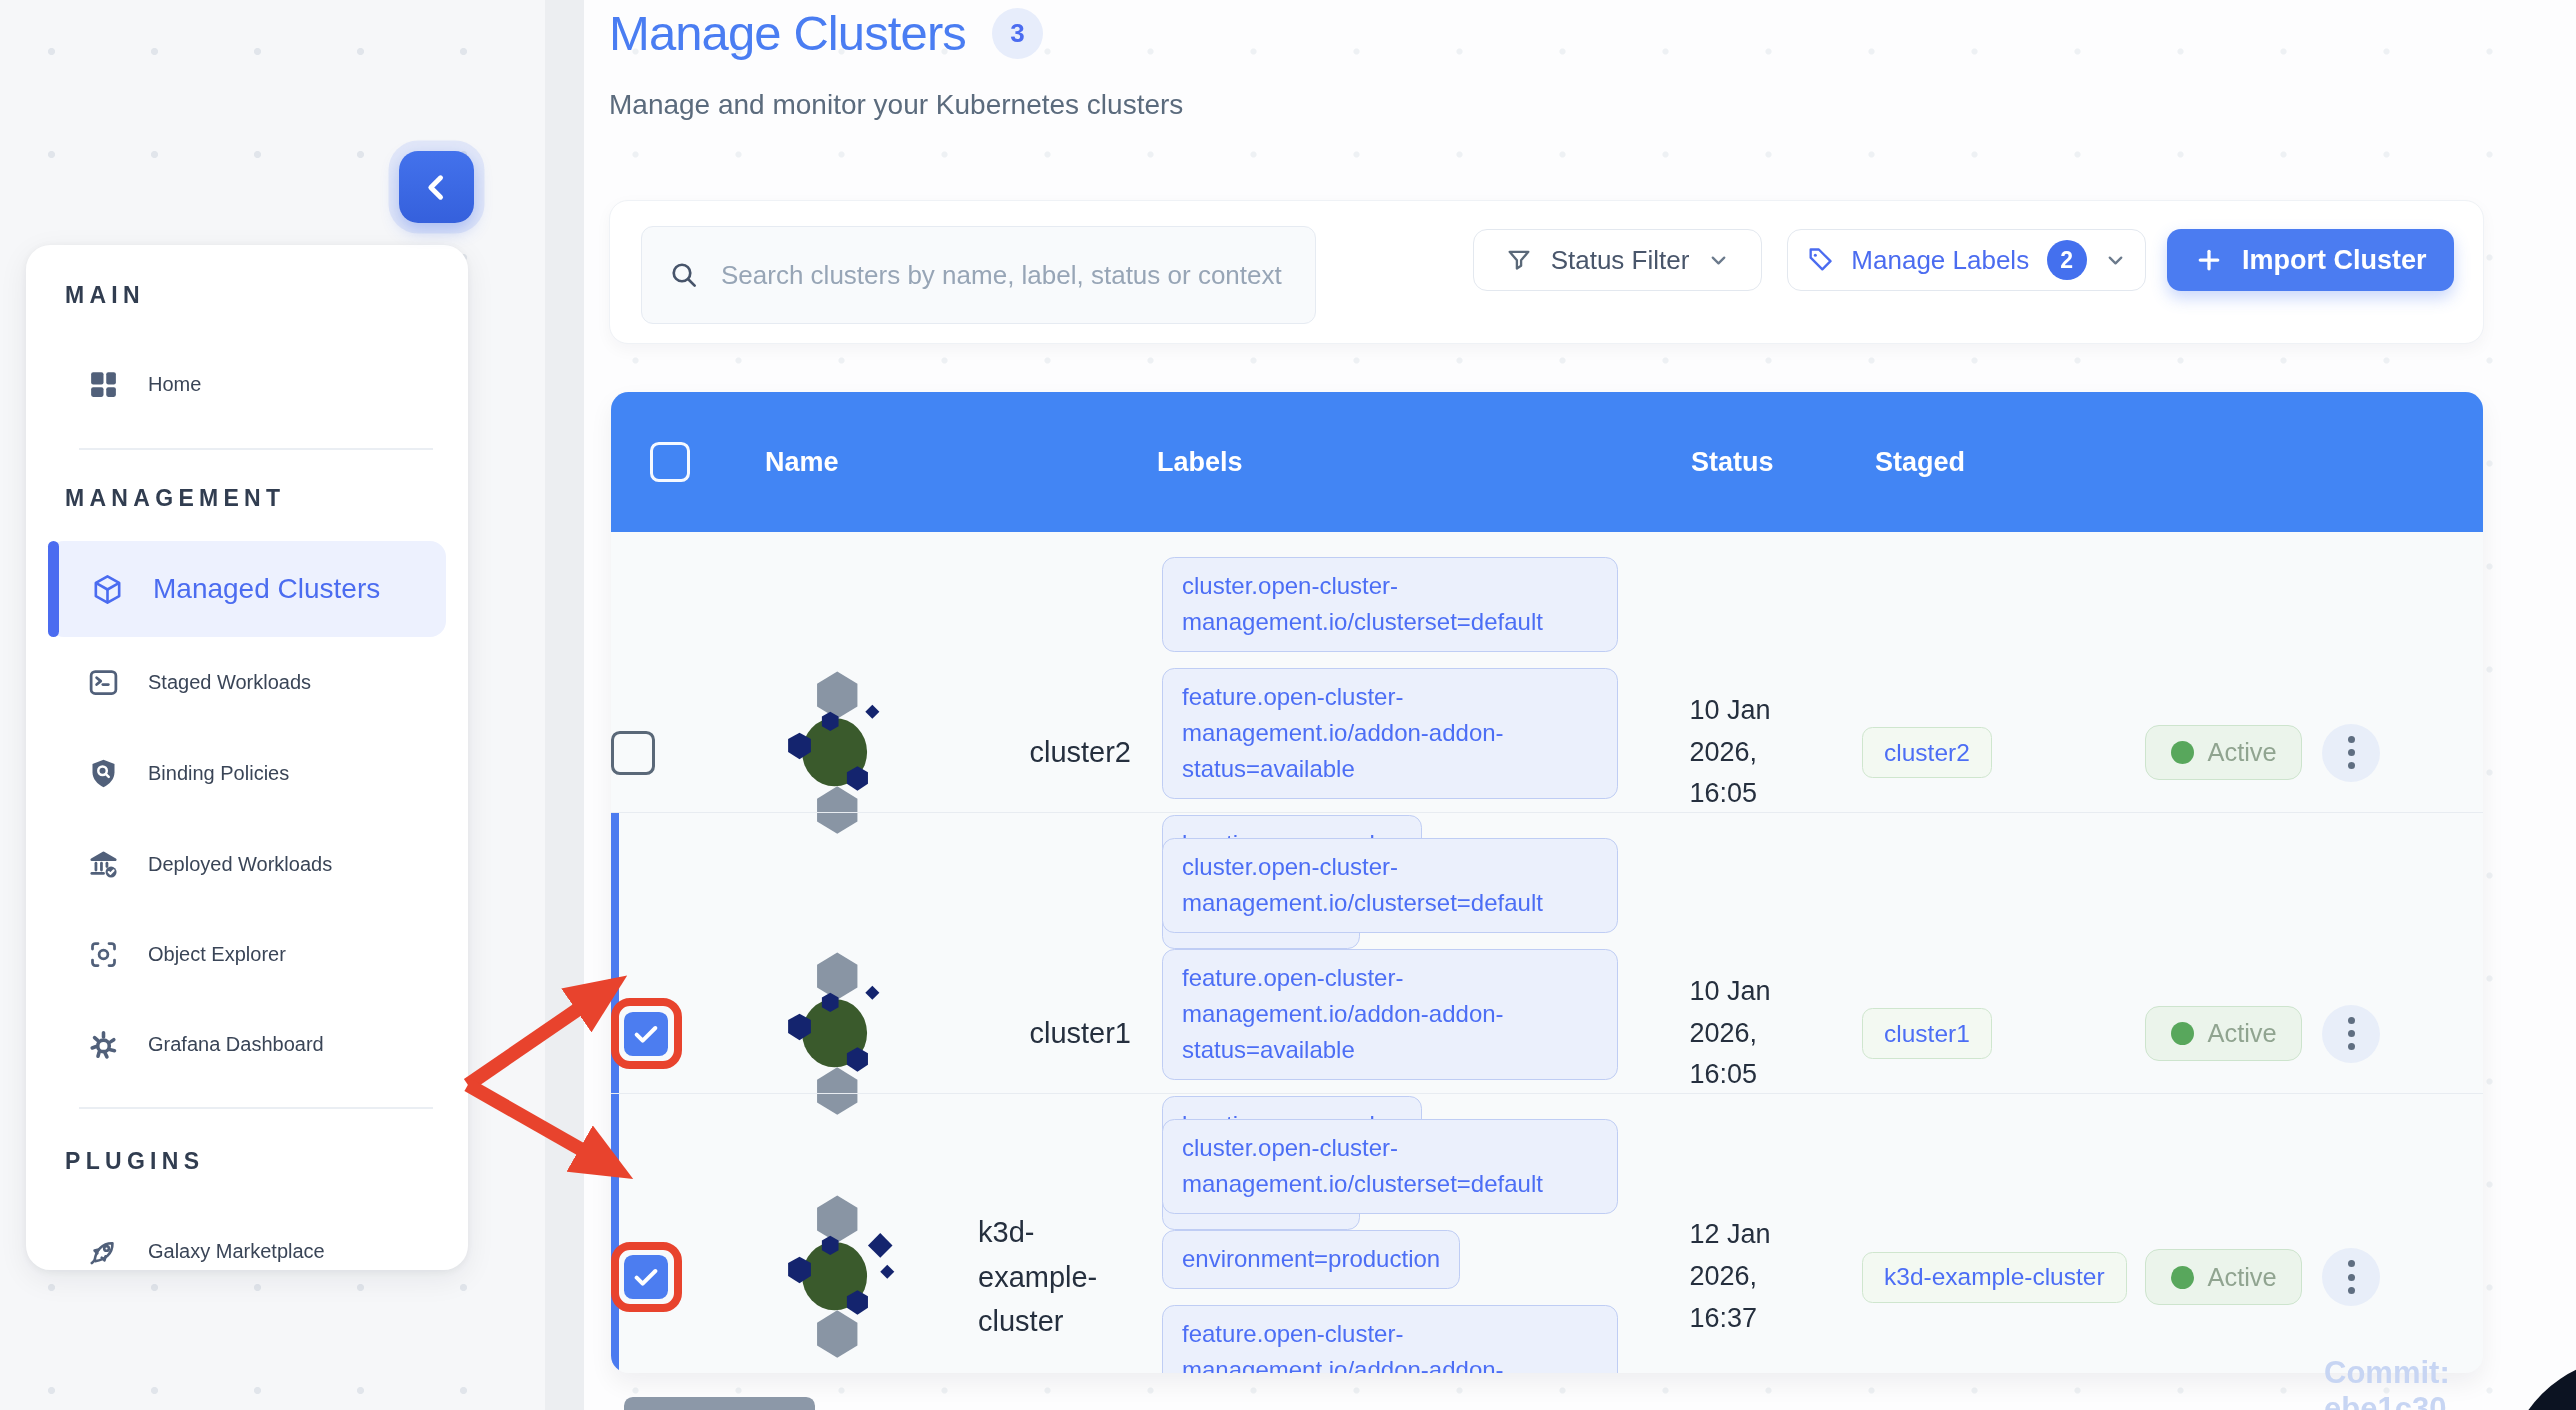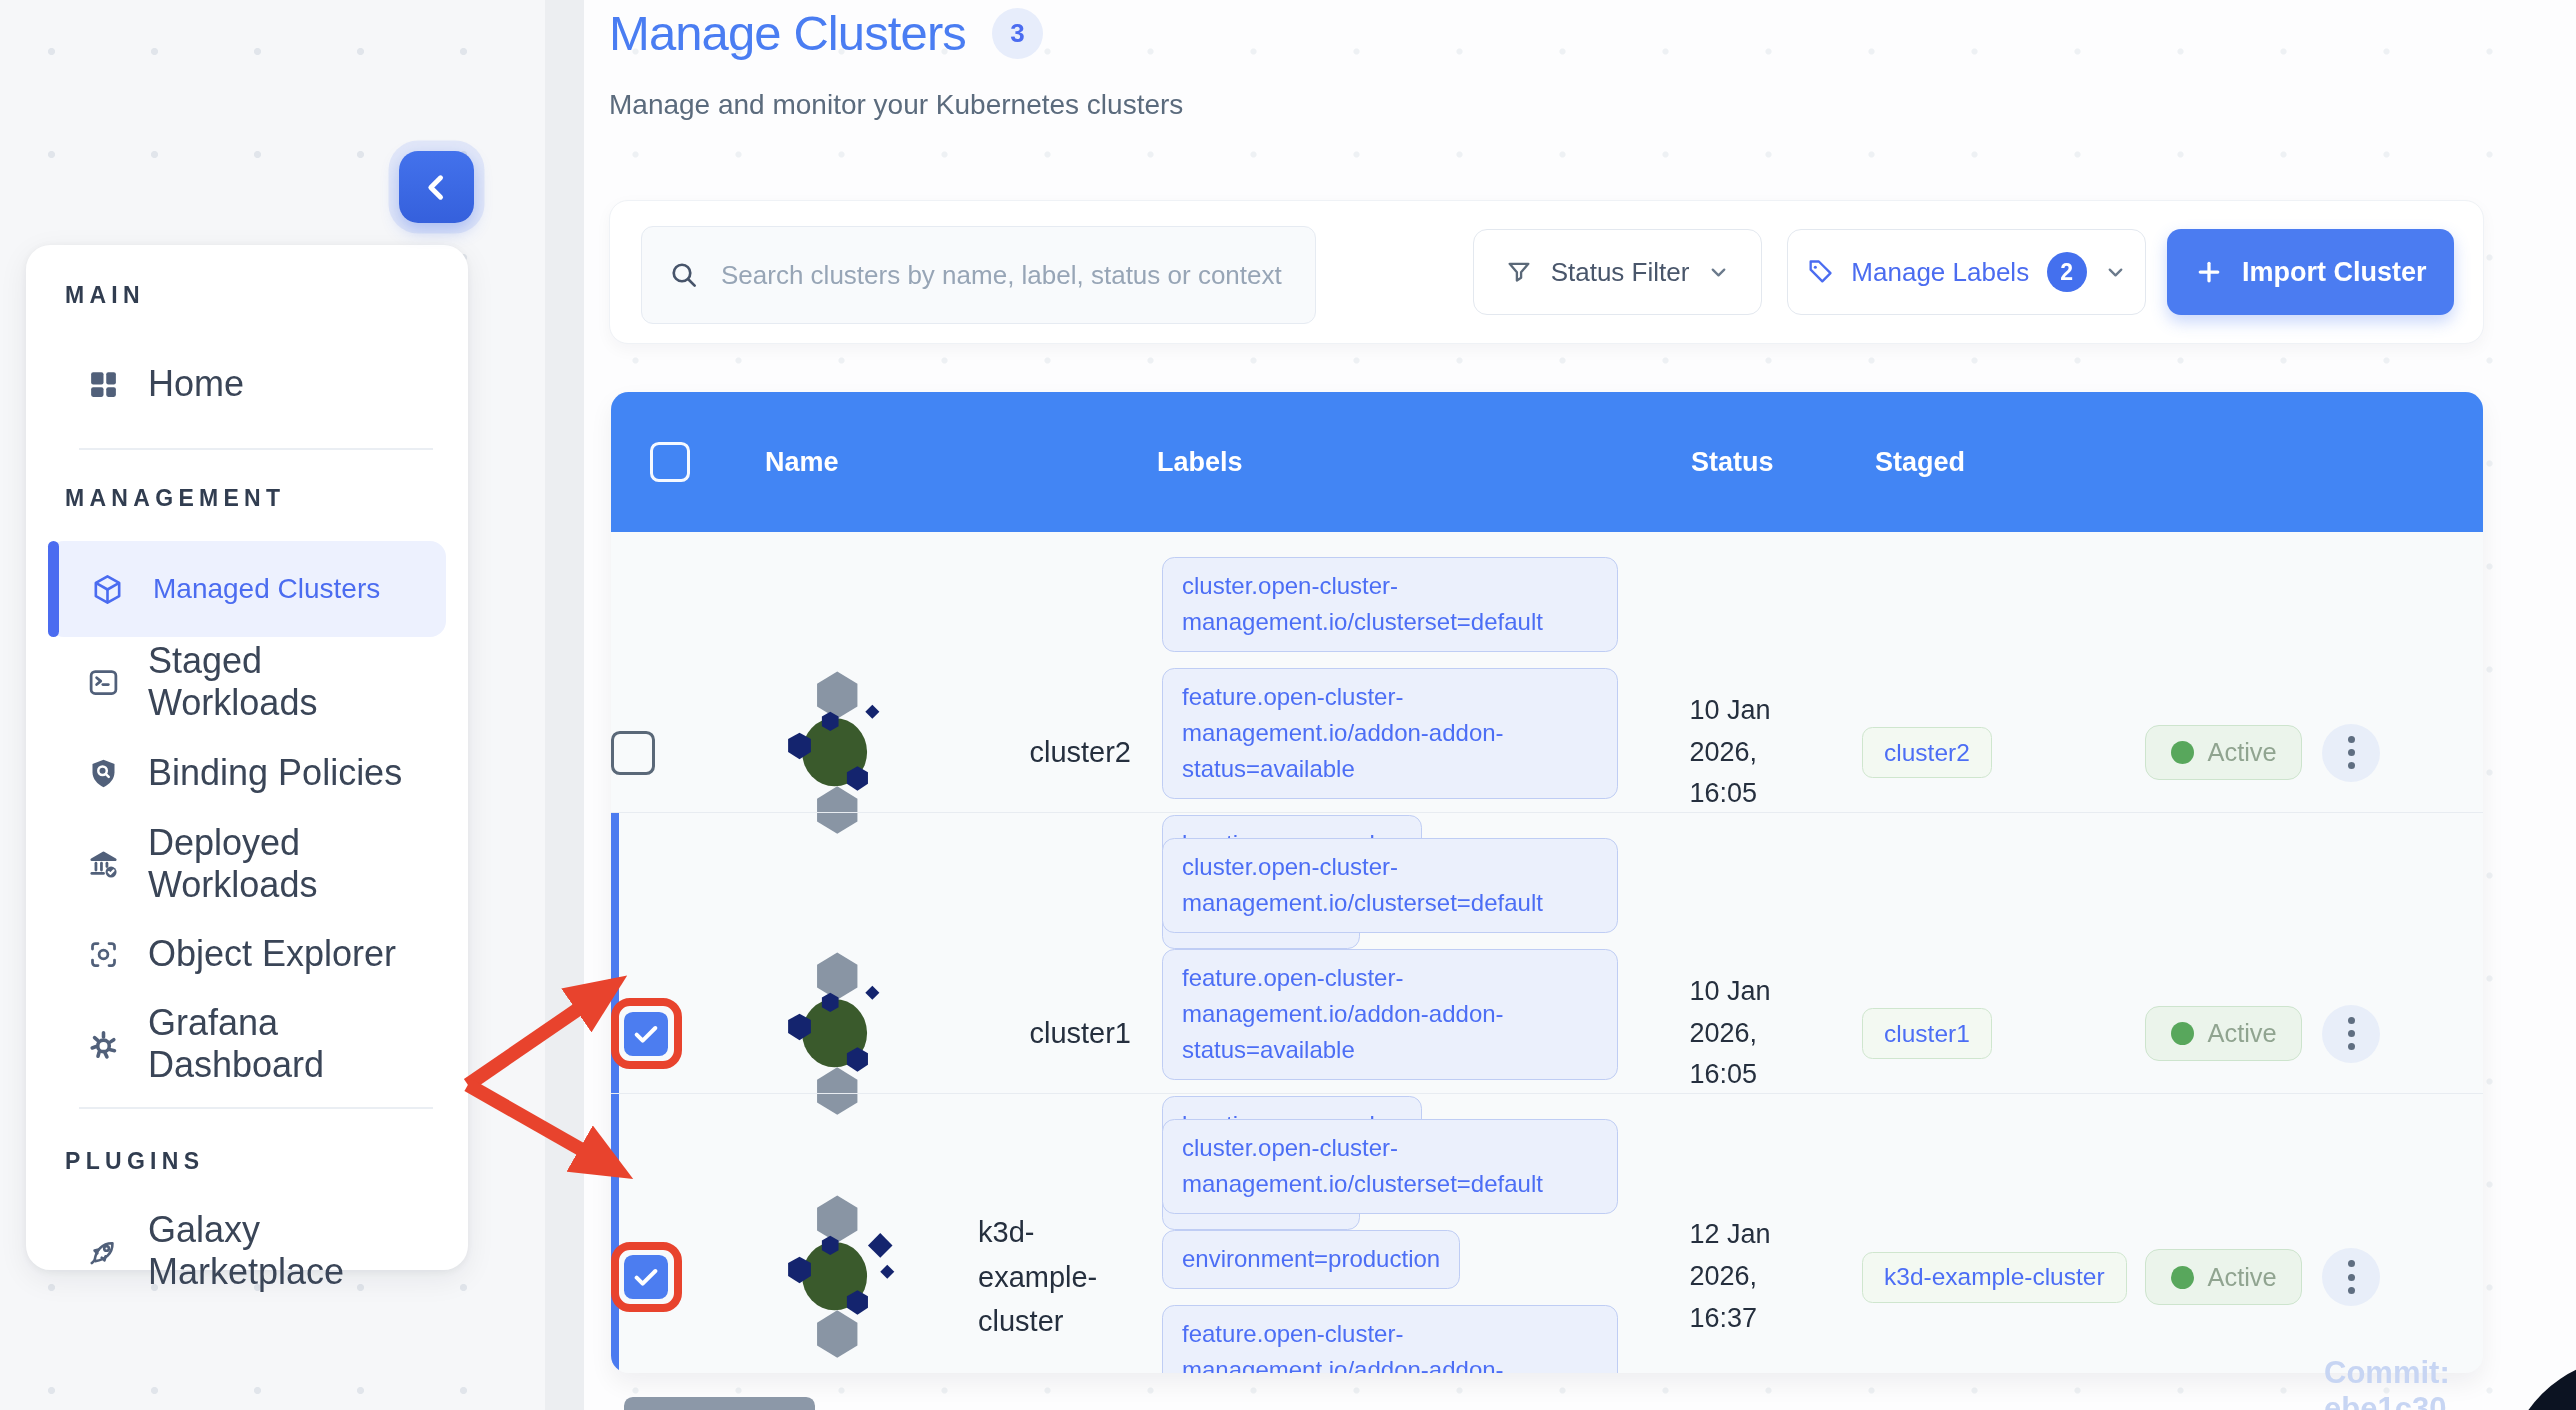--- a/index.html
+++ b/index.html
@@ -15,21 +15,21 @@
     background-image:radial-gradient(circle,#EEF1F4 2.6px,transparent 3.5px);
     background-size:103px 103px;z-index:1;}
 
   
   .sidebar{position:absolute;left:26px;top:245px;width:442px;height:1025px;background:#fff;
     border-radius:24.5px;box-shadow:0 8.8px 30px rgba(15,23,42,.07),0 1.8px 7px rgba(15,23,42,.05);
     z-index:3;}
   .s-label{position:absolute;left:39px;font-size:23px;font-weight:700;letter-spacing:5.3px;
     color:#313D50;}
   .s-item{position:absolute;left:35px;right:30px;height:58px;display:flex;align-items:center;
-    gap:28px;padding-left:26px;font-size:36px;color:#3A4557;cursor:pointer;}
+    gap:28px;padding-left:26px;font-size:20px;color:#3A4557;cursor:pointer;}
   .s-item svg{width:33px;height:33px;flex:0 0 auto;}
   .s-divider{position:absolute;left:53px;right:35px;height:1.8px;background:#EAEEF3;}
   .s-active{position:absolute;left:22px;right:22px;height:96px;background:#EDF1FE;
     border-radius:16px;display:flex;align-items:center;gap:28px;padding-left:42px;
     font-size:28px;color:#4B6CF0;box-sizing:border-box;cursor:pointer;}
   .s-active::before{content:"";position:absolute;left:0;top:0;bottom:0;width:11.4px;
     background:#4B6CF0;border-radius:7px;}
   .s-active svg{width:35px;height:35px;}
 
   .collapse-btn{position:absolute;left:399px;top:151px;width:75px;height:72px;
@@ -47,21 +47,21 @@
   
   .filter-card{position:absolute;left:609px;top:200px;width:1875px;height:144px;background:#fff;
     border:1.8px solid #EFF2F6;border-radius:19px;box-sizing:border-box;z-index:2;
     box-shadow:0 5.3px 16px rgba(15,23,42,.04);}
   .search-box{position:absolute;left:31px;top:25px;width:675px;height:98px;background:#F8FAFC;
     border:1.8px solid #E6EBF2;border-radius:12px;box-sizing:border-box;display:flex;
     align-items:center;gap:19px;padding:0 26px;}
   .search-box input{flex:1;border:none;outline:none;background:transparent;font-size:26px;
     color:#5B6B7D;font-family:inherit;}
   .search-box input::placeholder{color:#97A5B6;}
-  .tool-btn{position:absolute;top:28px;height:86px;background:#fff;border:1.8px solid #E3E8EF;
+  .tool-btn{position:absolute;top:28px;height:62px;background:#fff;border:1.8px solid #E3E8EF;
     border-radius:14px;box-sizing:border-box;display:flex;align-items:center;justify-content:center;
     gap:17.5px;font-size:26px;color:#49566B;cursor:pointer;}
   .btn-status{left:863px;width:289px;}
   .btn-labels{left:1177px;width:359px;color:#4B6CF0;}
   .pill-count{width:40px;height:40px;border-radius:50%;background:#4470EE;color:#fff;
     font-size:23px;font-weight:700;display:flex;align-items:center;justify-content:center;}
   .btn-import{left:1557px;width:287px;background:#4B7CF1;border:none;color:#fff;
     font-weight:700;font-size:27px;box-shadow:0 7px 16px rgba(75,124,241,.30);}
 
   

